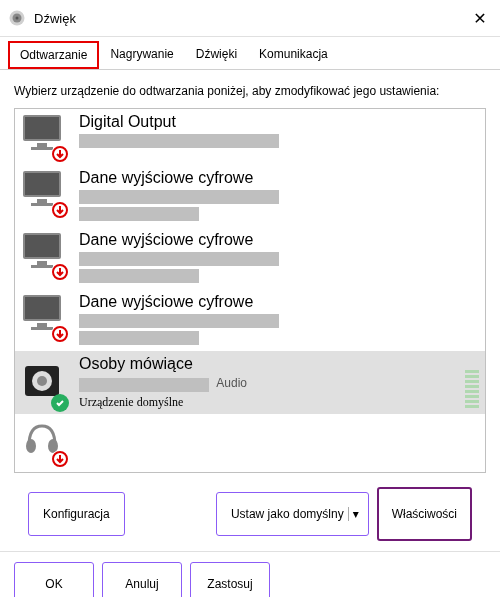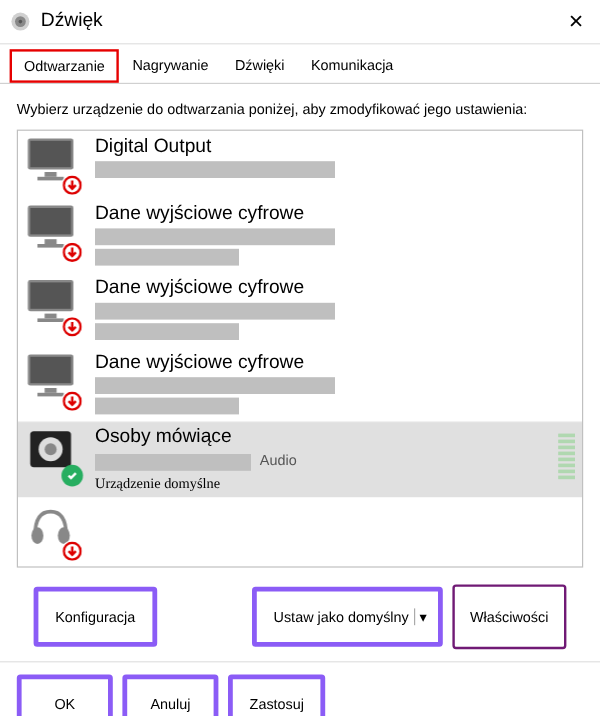--- a/index.html
+++ b/index.html
@@ -1,52 +1,52 @@
 <!DOCTYPE html>
 <html><head>
   <meta charset="utf-8">
   <style>
     * { box-sizing: border-box; margin: 0; padding: 0; }
     body { font-family: 'Segoe UI', Tahoma, sans-serif; font-size: 12px; background: #fff; width: 500px; height: 597px; overflow: hidden; }
     
     .titlebar { display: flex; align-items: center; padding: 6px 8px; border-bottom: 1px solid #e0e0e0; }
     .titlebar-icon { width: 18px; height: 18px; margin-right: 8px; }
-    .titlebar-title { flex: 1; font-size: 16px; }
+    .titlebar-title { flex: 1; font-size: 13px; }
     .close-btn { width: 24px; height: 24px; display: flex; align-items: center; justify-content: center; cursor: pointer; font-size: 16px; }
     
     .tabs { display: flex; padding: 4px 8px 0; border-bottom: 1px solid #d0d0d0; }
     .tab { padding: 5px 10px; font-size: 12px; cursor: pointer; border: 1px solid transparent; }
     .tab.active { border: 2px solid #e60000; background: #fff; }
     
     .content { padding: 14px 14px 0; }
     .instruction { font-size: 12px; margin-bottom: 10px; }
     
     .device-list { border: 1px solid #c0c0c0; height: 365px; overflow-y: scroll; padding: 0; }
     .device-item { display: flex; align-items: flex-start; padding: 4px 6px; min-height: 62px; cursor: pointer; }
-    .device-item.selected { background: #e0e0e0; }
+    .device-item.selected { background: #e0e0e0; align-items: flex-end; }
     .device-icon-wrap { position: relative; width: 48px; height: 48px; margin-right: 10px; flex-shrink: 0; }
     .device-icon { width: 42px; height: 38px; }
     .status-badge { position: absolute; bottom: -2px; right: 0; width: 18px; height: 18px; border-radius: 50%; background: #fff; display: flex; align-items: center; justify-content: center; }
     .status-badge.down { background: #fff; }
     .status-badge.down svg { width: 16px; height: 16px; }
     .status-badge.ok { background: #27ae60; }
     .status-badge.ok svg { width: 10px; height: 10px; }
     
     .device-info { flex: 1; }
     .device-name { font-size: 16px; margin-bottom: 2px; }
     .device-sub { background: #bfbfbf; height: 14px; width: 200px; margin-top: 3px; }
     .device-sub.short { width: 130px; display: inline-block; vertical-align: middle; }
     .device-audio-label { font-size: 12px; color: #555; margin-left: 4px; }
     .device-status-text { font-size: 12px; margin-top: 3px; font-family: Liberation Serif, serif; }
     
     .level-meter { width: 14px; height: 46px; margin-left: 8px; display: flex; flex-direction: column-reverse; gap: 2px; padding: 2px 0; }
     .level-bar { height: 3px; background: #b0d8b0; }
     
     .bottom-buttons { display: flex; padding: 14px 14px 10px; gap: 8px; align-items: center; }
-    .btn { padding: 14px 14px; font-size: 12px; background: #fff; border: 4px solid #8b5cf6; border-radius: 3px; cursor: pointer; }
+    .btn { padding: 14px 14px; font-size: 12px; background: #fff; border: 1px solid #8b5cf6; border-radius: 3px; cursor: pointer; }
     .btn.default { border: 1px solid #0078d4; }
     .btn.highlighted { border: 2px solid #701a75; padding: 18px 13px; }
     .spacer { flex: 1; }
     .dropdown-indicator { width: 6px; border-left: 1px solid #aaa; padding-left: 4px; margin-left: 4px; display: inline-block; height: 100%; }
     
     .dialog-buttons { display: flex; gap: 8px; padding: 10px 14px; border-top: 1px solid #e0e0e0; }
     .dialog-buttons .btn { min-width: 80px; }
     
     ::-webkit-scrollbar { width: 16px; }
     ::-webkit-scrollbar-track { background: #f0f0f0; }

